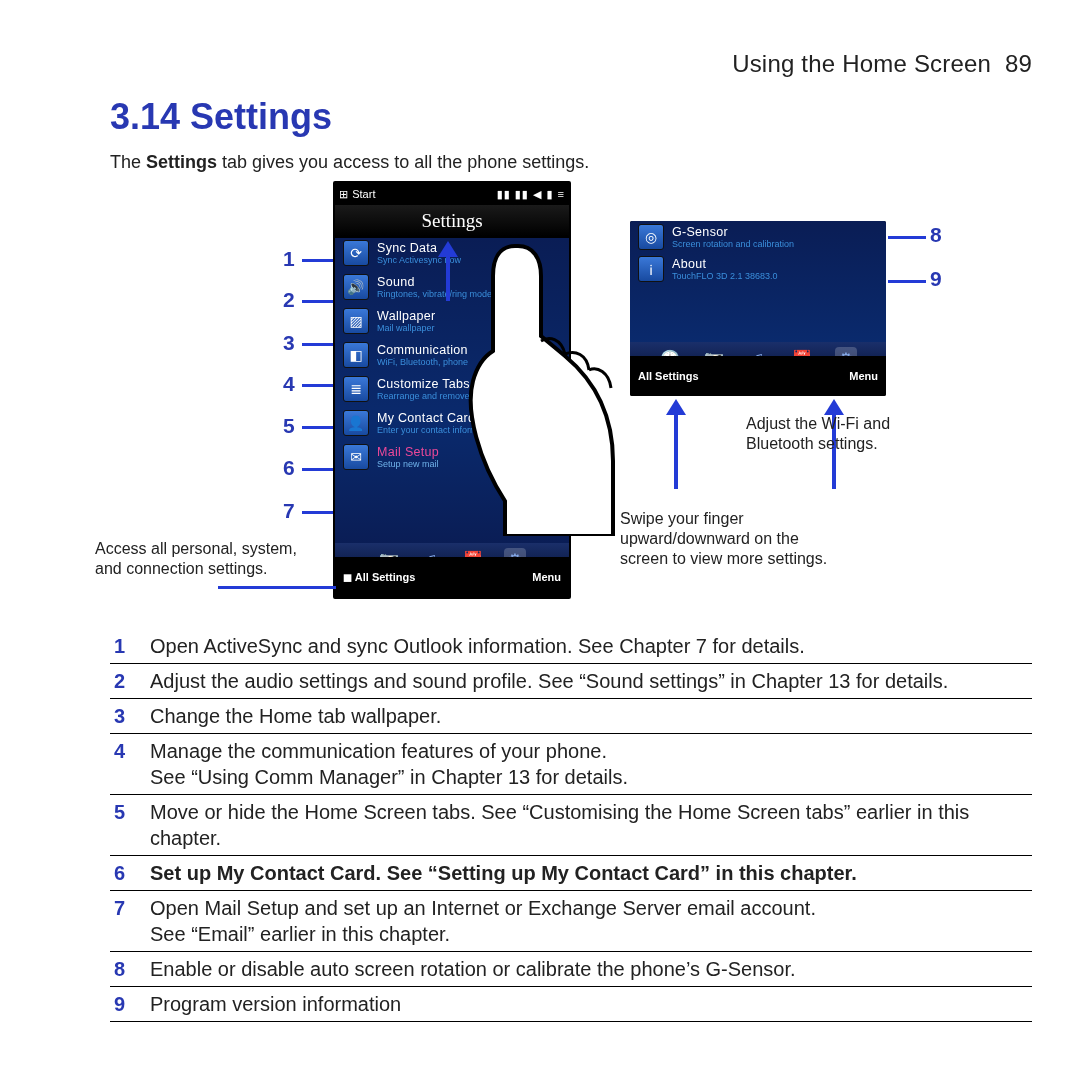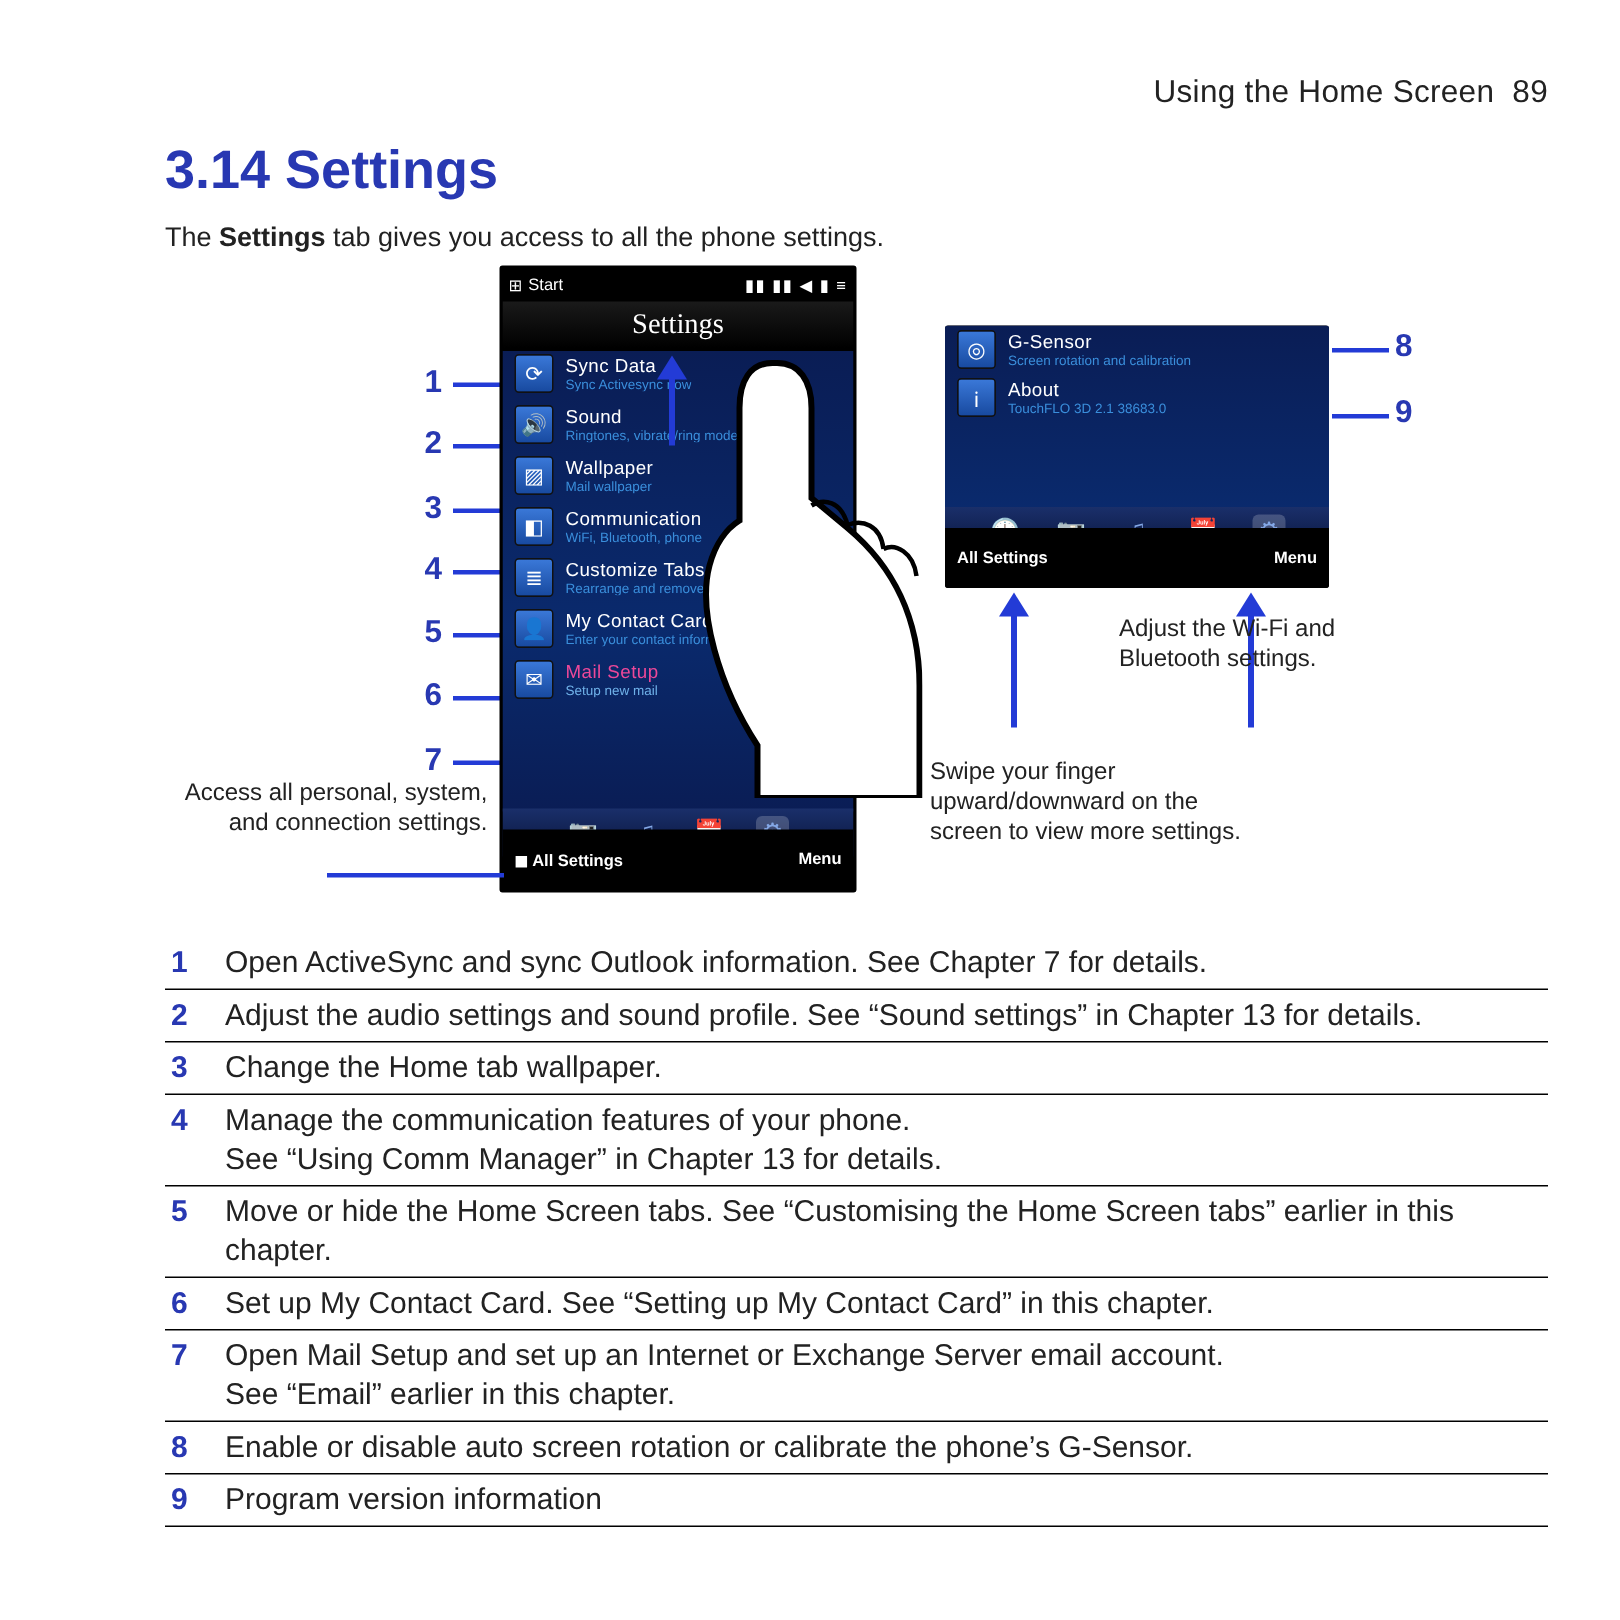--- a/index.html
+++ b/index.html
@@ -8,21 +8,21 @@
     font-size: 20px;
     color: #222;
     width: 1080px;
     height: 1080px;
     background: #fff;
     box-sizing: border-box;
     padding: 50px 48px 0 110px;
   }
   .page-header {
     text-align: right;
-    font-size: 21px;
+    font-size: 24px;
     margin-bottom: 18px;
     letter-spacing: .2px;
   }
   h1 {
     color: #2838b2;
     font-size: 36px;
     margin: 0 0 14px 0;
     font-weight: 700;
   }
   .intro {
@@ -318,21 +318,21 @@
   <div class="arrow-up" style="left:556px; top:218px;"></div>
   <div class="arrow-up" style="left:714px; top:218px;"></div>
 
   <svg class="hand" viewBox="0 0 170 300">
     <path d="M70 10 C55 10 48 22 48 40 L48 115 C40 120 32 130 28 145 C20 175 34 225 60 265 L60 300 L168 300 L168 225 C168 180 150 145 120 120 L96 100 L96 40 C96 22 88 10 73 10 Z" fill="#fff" stroke="#000" stroke-width="4"></path>
     <path d="M96 105 C104 100 116 102 120 118" fill="none" stroke="#000" stroke-width="3"></path>
     <path d="M120 118 C130 114 142 118 144 134" fill="none" stroke="#000" stroke-width="3"></path>
     <path d="M144 134 C152 130 164 136 166 152" fill="none" stroke="#000" stroke-width="3"></path>
   </svg>
 
-  <div class="annot" style="left:-15px; top:342px; width:230px;text-align:right;">Access all personal, system, and connection settings.</div>
+  <div class="annot" style="left:-15px; top:358px; width:230px;">Access all personal, system, and connection settings.</div>
   <div class="lline" style="left:108px; top:405px; width:118px;"></div>
 
   <div class="annot" style="left:510px; top:328px; width:230px;">Swipe your finger upward/downward on the screen to view more settings.</div>
   <div class="annot" style="left:636px; top:233px; width:210px;">Adjust the Wi-Fi and Bluetooth settings.</div>
 
 </div>
 
 <table class="ref">
   <tbody id="reftbody">
       <tr>
@@ -351,21 +351,21 @@
         <td class="num">4</td>
         <td style="white-space: pre-line;">Manage the communication features of your phone.
 See “Using Comm Manager” in Chapter 13 for details.</td>
       </tr>
       <tr>
         <td class="num">5</td>
         <td style="white-space: pre-line;">Move or hide the Home Screen tabs. See “Customising the Home Screen tabs” earlier in this chapter.</td>
       </tr>
       <tr>
         <td class="num">6</td>
-        <td style="white-space: pre-line;">Set up My Contact Card. See “Setting up My Contact Card” in this chapter.</td>
+        <td style="white-space: pre-line; font-weight: bold;">Set up My Contact Card. See “Setting up My Contact Card” in this chapter.</td>
       </tr>
       <tr>
         <td class="num">7</td>
         <td style="white-space: pre-line;">Open Mail Setup and set up an Internet or Exchange Server email account.
 See “Email” earlier in this chapter.</td>
       </tr>
       <tr>
         <td class="num">8</td>
         <td style="white-space: pre-line;">Enable or disable auto screen rotation or calibrate the phone’s G-Sensor.</td>
       </tr>

